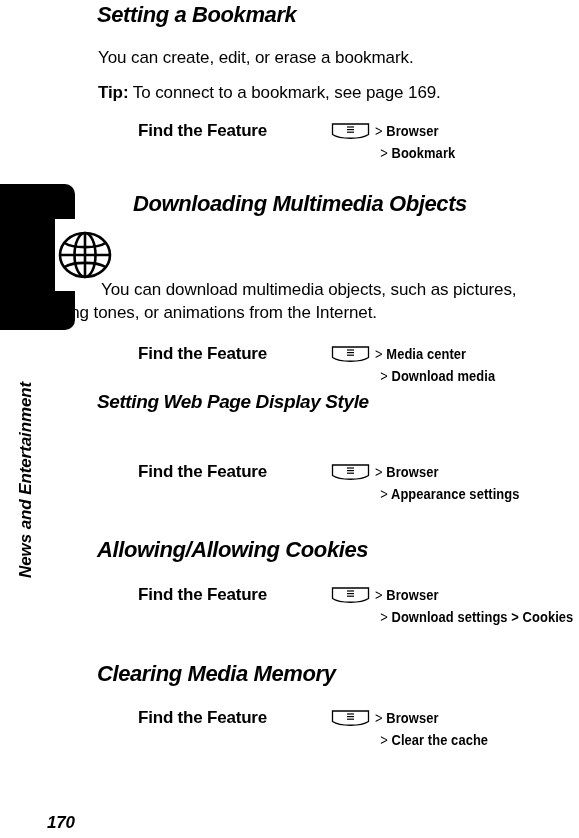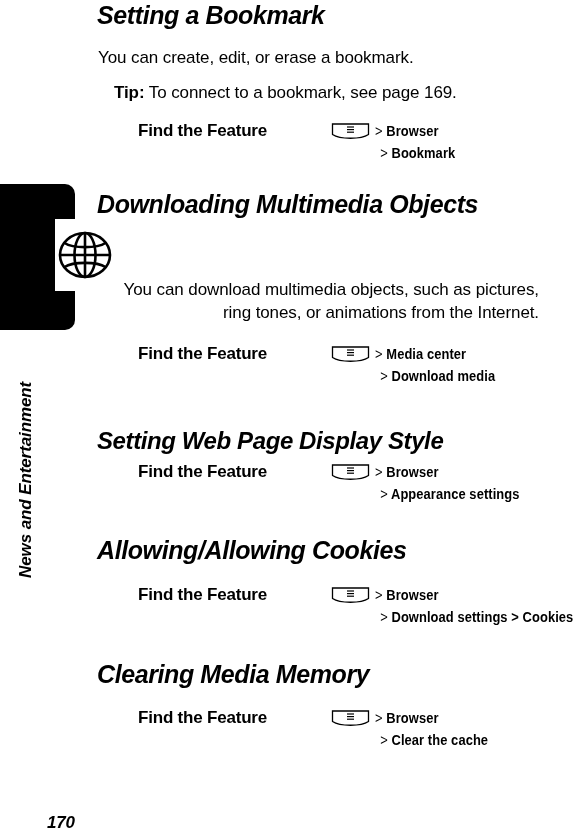--- a/index.html
+++ b/index.html
@@ -69,21 +69,21 @@
     left: 0;
     top: 0;
     width: 579px;
   }
 
   h1.section-heading {
     position: absolute;
     left: 97px;
     margin: 0;
     padding: 0;
-    font-size: 25px;
+    font-size: 22px;
     font-weight: bold;
     font-style: italic;
     letter-spacing: -0.4px;
     line-height: 32px;
     white-space: nowrap;
   }
   h1.section-heading.wrap {
     white-space: normal;
     width: 400px;
   }
@@ -177,21 +177,21 @@
 <div class="chapter-title-wrap">
   <div class="chapter-title-inner">News and Entertainment</div>
 </div>
 
 <div class="content">
 
   <h1 class="section-heading" style="top:-1px;">Setting a Bookmark</h1>
 
   <p class="body-text" style="left:97px; top:45px; width:440px;">You can create, edit, or erase a bookmark.</p>
 
-  <p class="body-text" style="left:113px; top:80px; width:450px;">
+  <p class="body-text" style="left:97px; top:80px; width:450px;">
     <b>Tip:</b><span> To connect to a bookmark, see page 169.</span>
   </p>
 
   <div class="ftf-row" style="top:121px;">
     <div class="ftf-label">Find the Feature</div>
     <div class="menu-key-icon">
       <svg viewBox="0 0 39 19" width="39" height="19" aria-hidden="true">
         <path d="M1.5 2 L37.5 2 L37.5 12.5 C30 17.5, 9 17.5, 1.5 12.5 Z" fill="none" stroke="#000" stroke-width="1.3"></path>
         <g stroke="#000" stroke-width="1.2">
           <line x1="16" y1="5" x2="23" y2="5"></line>
@@ -205,23 +205,23 @@
         <span class="gt">&gt;</span>
         <span>Browser</span>
       </div>
       <div class="ftf-line line2">
         <span class="gt">&gt;</span>
         <span>Bookmark</span>
       </div>
     </div>
   </div>
 
-  <h1 class="section-heading wrap" style="top:188px; width:390px;">Downloading Multimedia Objects</h1>
-
-  <p class="body-text" style="left:78px; top:277px; width:460px; text-indent:40px;text-align:right;">You can download multimedia objects, such as pictures, ring tones, or animations from the Internet.</p>
+  <h1 class="section-heading wrap" style="top:188px; width:390px;margin-left:36px;">Downloading Multimedia Objects</h1>
+
+  <p class="body-text" style="left:60px; top:277px; width:460px; text-indent:40px;">You can download multimedia objects, such as pictures, ring tones, or animations from the Internet.</p>
 
   <div class="ftf-row" style="top:344px;">
     <div class="ftf-label">Find the Feature</div>
     <div class="menu-key-icon">
       <svg viewBox="0 0 39 19" width="39" height="19" aria-hidden="true">
         <path d="M1.5 2 L37.5 2 L37.5 12.5 C30 17.5, 9 17.5, 1.5 12.5 Z" fill="none" stroke="#000" stroke-width="1.3"></path>
         <g stroke="#000" stroke-width="1.2">
           <line x1="16" y1="5" x2="23" y2="5"></line>
           <line x1="16" y1="7.6" x2="23" y2="7.6"></line>
           <line x1="16" y1="10.2" x2="23" y2="10.2"></line>
@@ -233,21 +233,21 @@
         <span class="gt">&gt;</span>
         <span>Media center</span>
       </div>
       <div class="ftf-line line2">
         <span class="gt">&gt;</span>
         <span>Download media</span>
       </div>
     </div>
   </div>
 
-  <h1 class="section-heading" style="top:425px; font-size:24px;">Setting Web Page Display Style</h1>
+  <h1 class="section-heading" style="top:386px; font-size:19px;">Setting Web Page Display Style</h1>
 
   <div class="ftf-row" style="top:462px;">
     <div class="ftf-label">Find the Feature</div>
     <div class="menu-key-icon">
       <svg viewBox="0 0 39 19" width="39" height="19" aria-hidden="true">
         <path d="M1.5 2 L37.5 2 L37.5 12.5 C30 17.5, 9 17.5, 1.5 12.5 Z" fill="none" stroke="#000" stroke-width="1.3"></path>
         <g stroke="#000" stroke-width="1.2">
           <line x1="16" y1="5" x2="23" y2="5"></line>
           <line x1="16" y1="7.6" x2="23" y2="7.6"></line>
           <line x1="16" y1="10.2" x2="23" y2="10.2"></line>

